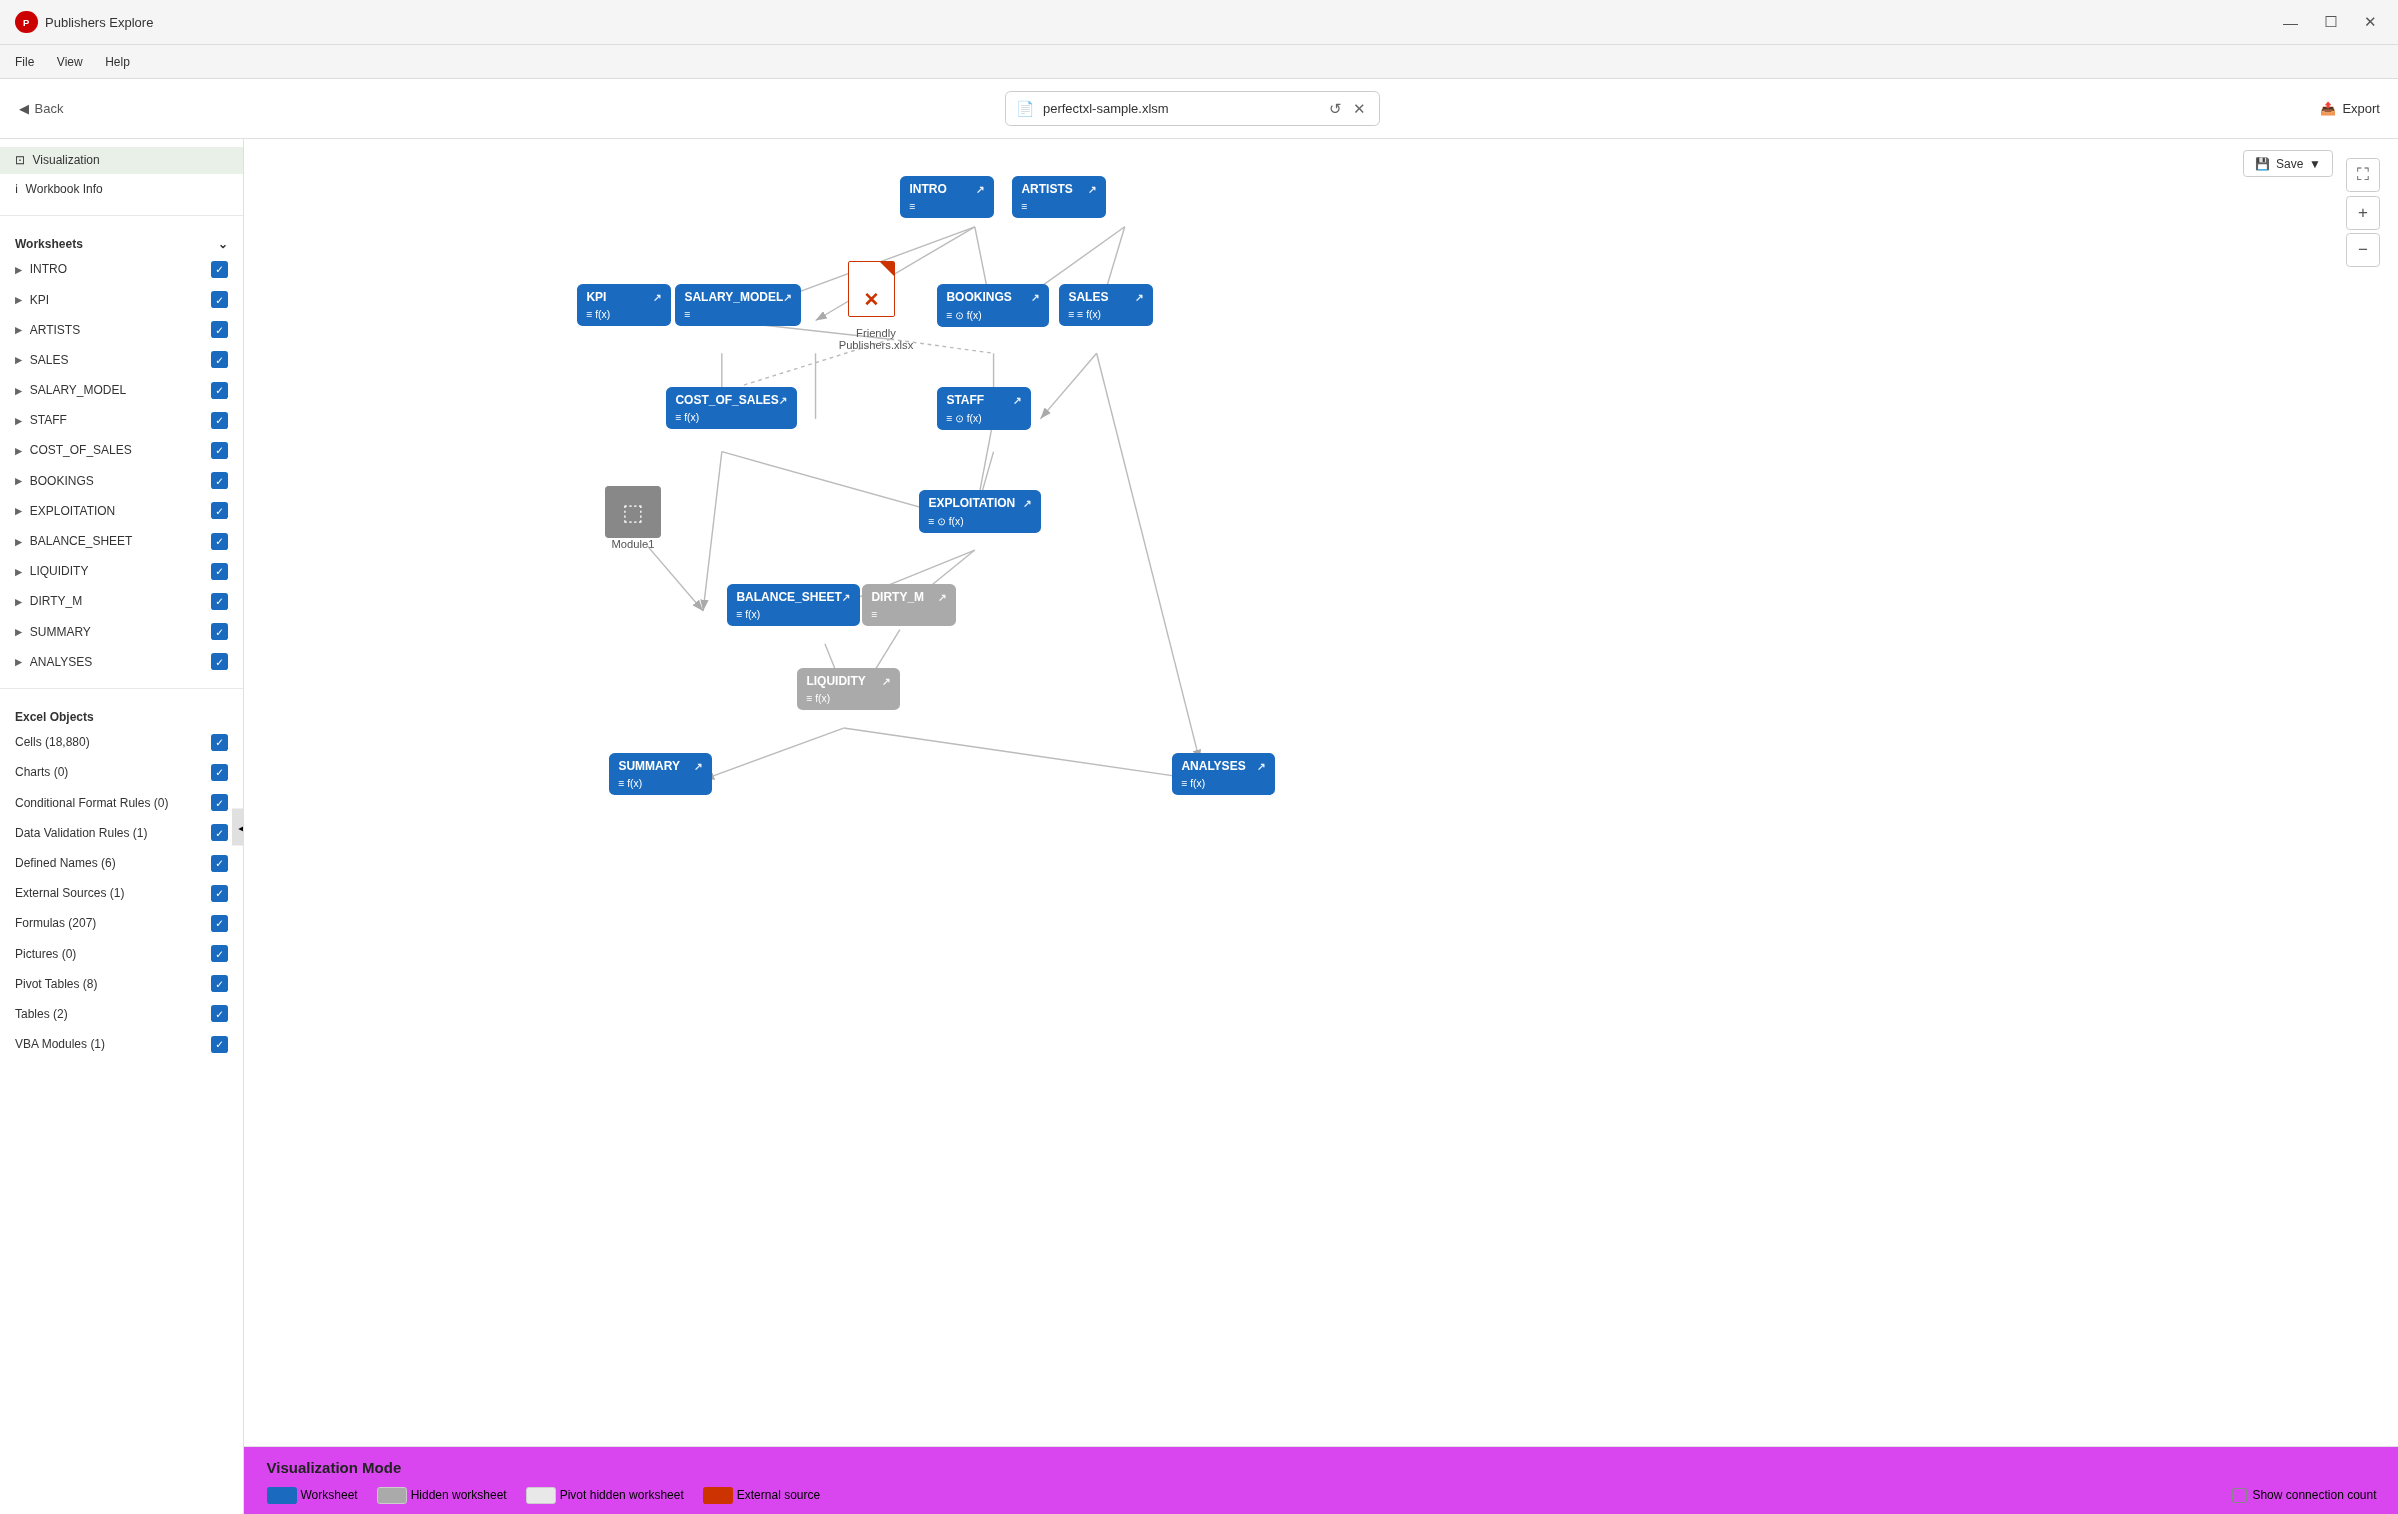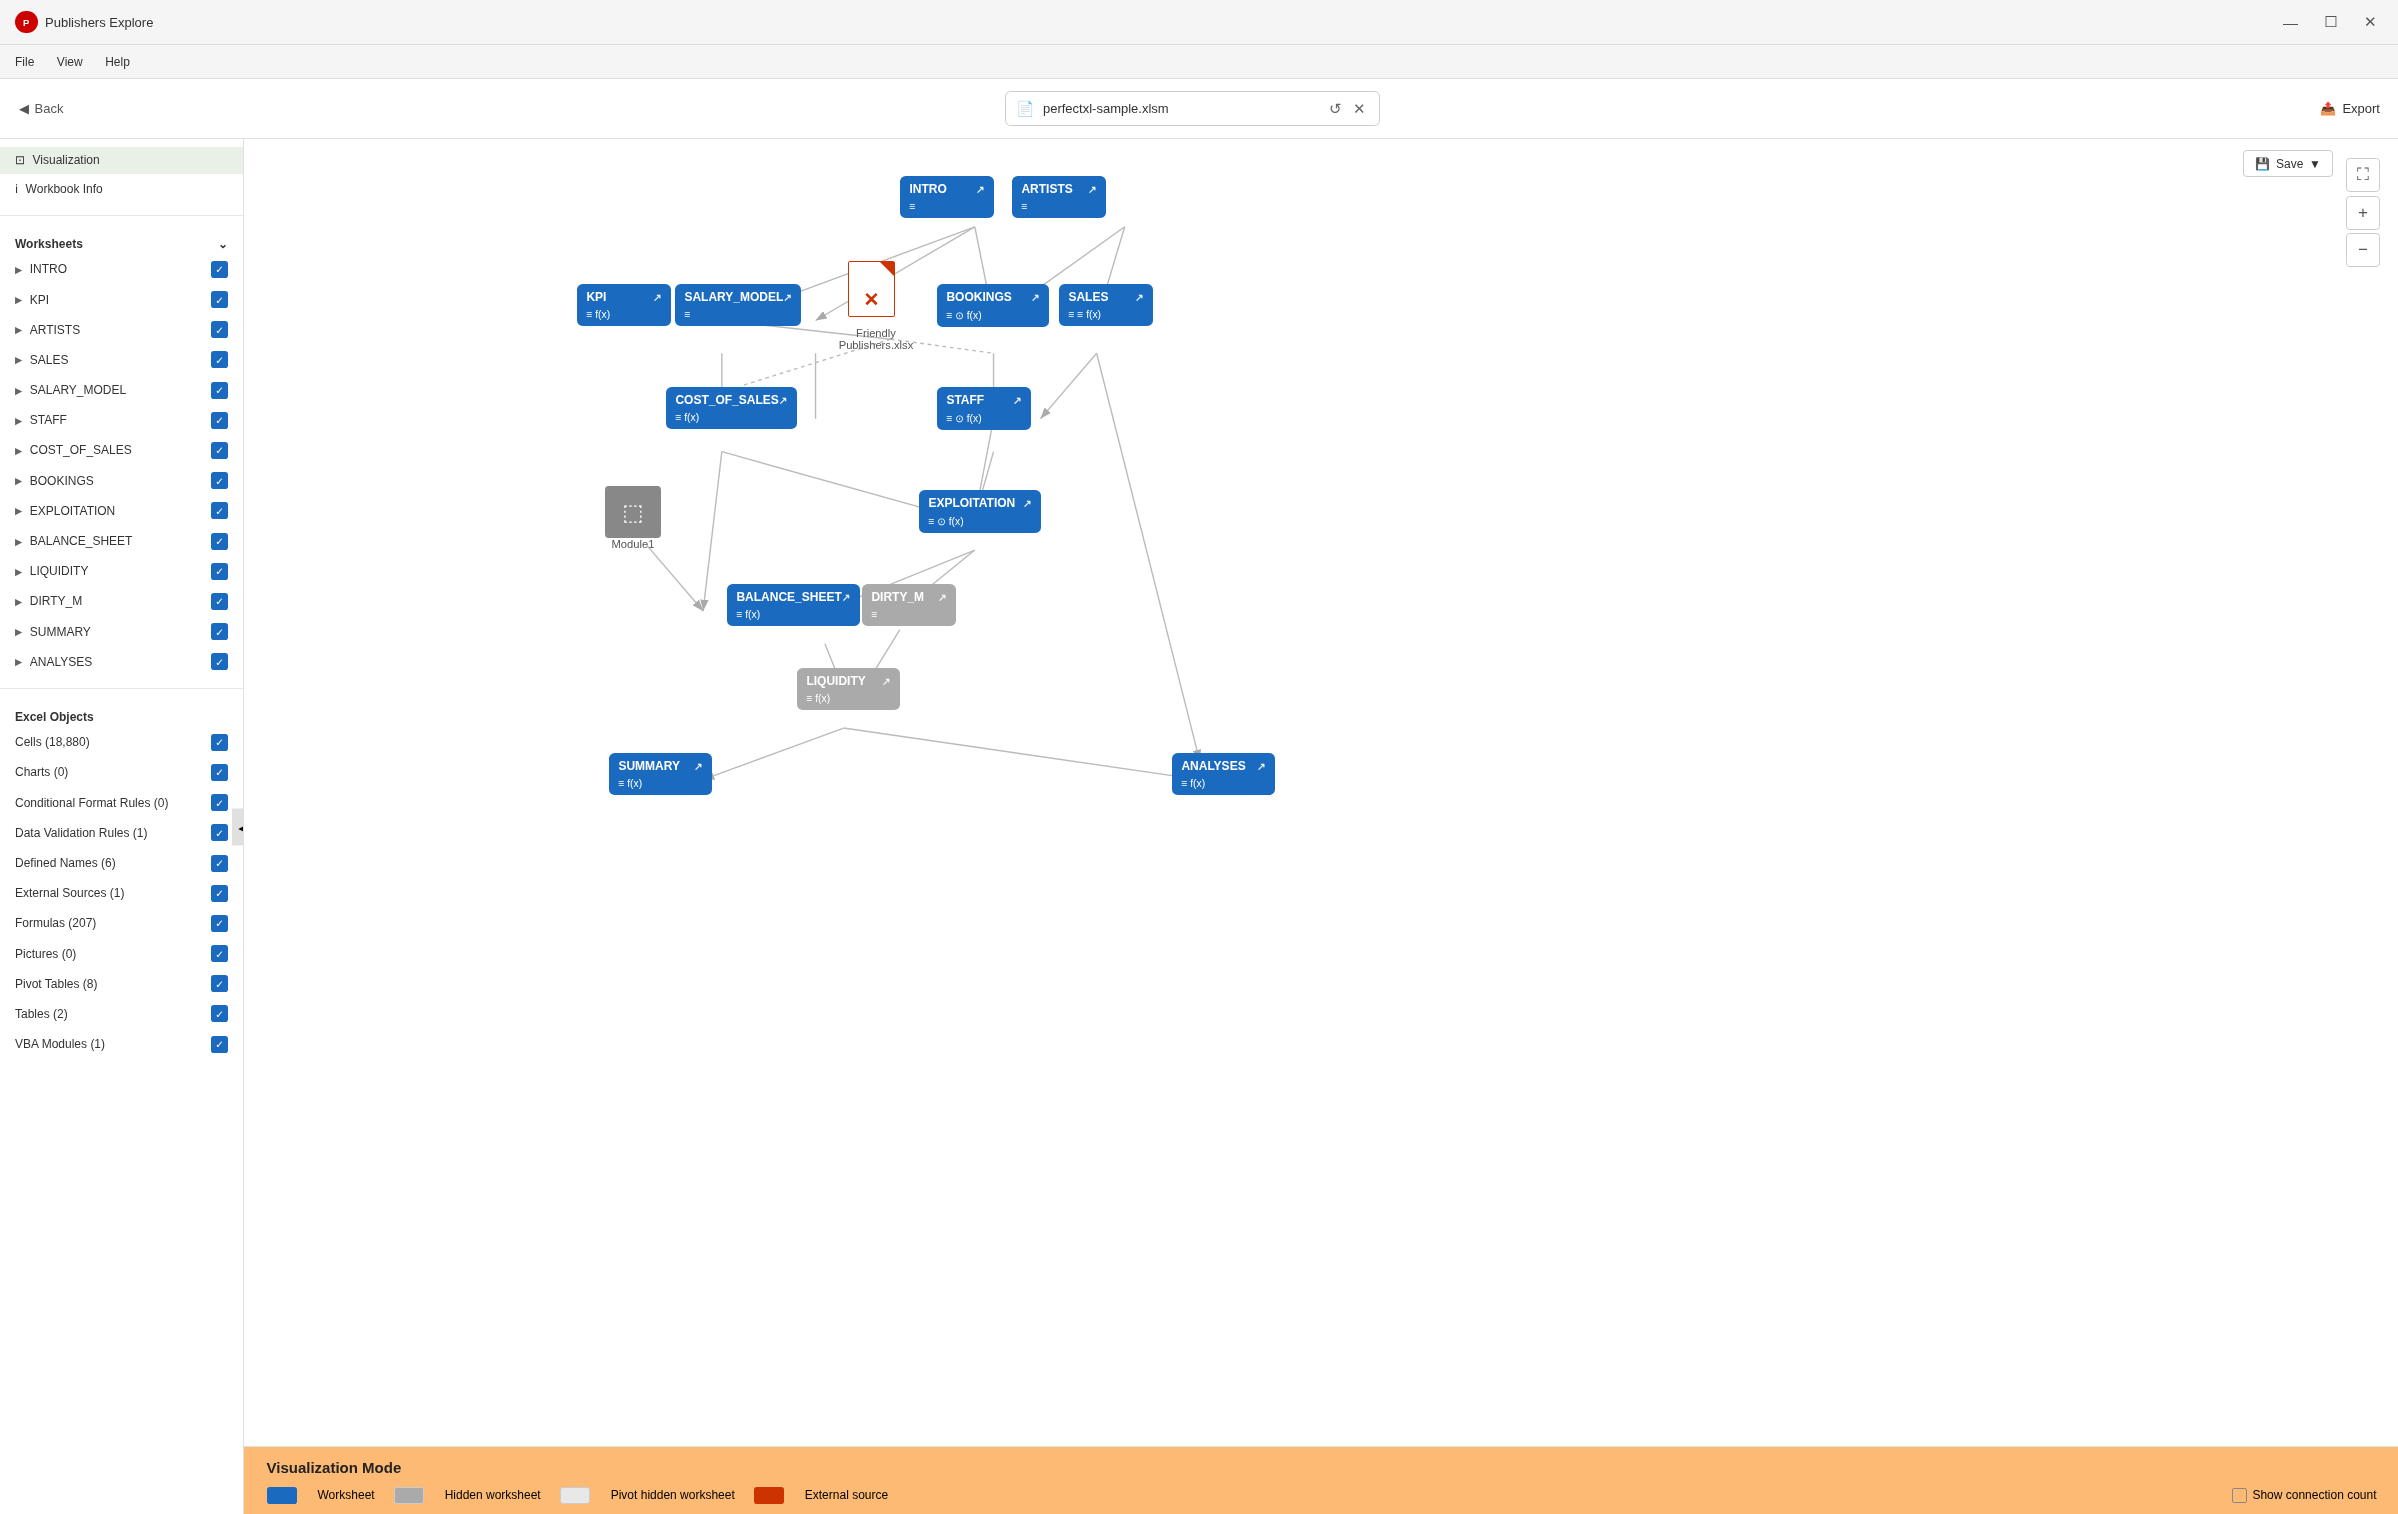--- a/index.html
+++ b/index.html
@@ -138,34 +138,34 @@
       position: absolute; top: 11.2px; right: 66px;
     }
     .save-btn {
       display: flex; align-items: center; gap: 5.6px; background: white;
       border: 0.9px solid #ccc; border-radius: 3.7px; padding: 5.6px 11.2px;
       cursor: pointer; font-size: 12px; color: #333;
     }
     
     
     .bottom-panel {
-      background: #fdba74; border-top: 0.9px solid #e0e0e0; padding: 11.2px 22.5px;
+      background: #d946ef; border-top: 0.9px solid #e0e0e0; padding: 11.2px 22.5px;
       flex-shrink: 0;
     }
     .bottom-panel-title { font-size: 15px; font-weight: 600; color: #222; margin-bottom: 11.2px; }
     .radio-group { display: flex; align-items: center; gap: 22.5px; margin-bottom: 11.2px; }
     .radio-item { display: flex; align-items: center; gap: 5.6px; cursor: pointer; font-size: 12px; }
     .radio-circle {
       width: 15px; height: 15px; border-radius: 50%; border: 1.9px solid #ccc;
       display: flex; align-items: center; justify-content: center;
     }
     .radio-circle.selected { border-color: #1a6bbf; }
     .radio-circle.selected::after { content: ''; width: 7.5px; height: 7.5px; background: #1a6bbf; border-radius: 50%; }
     .legend-row { display: flex; align-items: center; gap: 19px; }
-    .legend-item { display: flex; align-items: center; gap: 21px; font-size: 12px; }
+    .legend-item { display: flex; align-items: center; gap: 4px; font-size: 12px; }
     .legend-box { width: 30px; height: 17px; border-radius: 2.8px; }
     .legend-box-blue { background: #1a6bbf; }
     .legend-box-gray { background: #aaaaaa; border: 0.9px solid #ccc; }
     .legend-box-light { background: #e8e8e8; border: 0.9px solid #ccc; }
     .legend-box-red { background: #cc3300; }
     .show-connection-checkbox { display: flex; align-items: center; gap: 5.6px; font-size: 12px; margin-left: auto; }
     .checkbox-empty { width: 15px; height: 15px; border: 1.9px solid #888; border-radius: 1.9px; }
     
     
     .connections-svg { position: absolute; top: 0; left: 0; width: 100%; height: 100%; pointer-events: none; }

